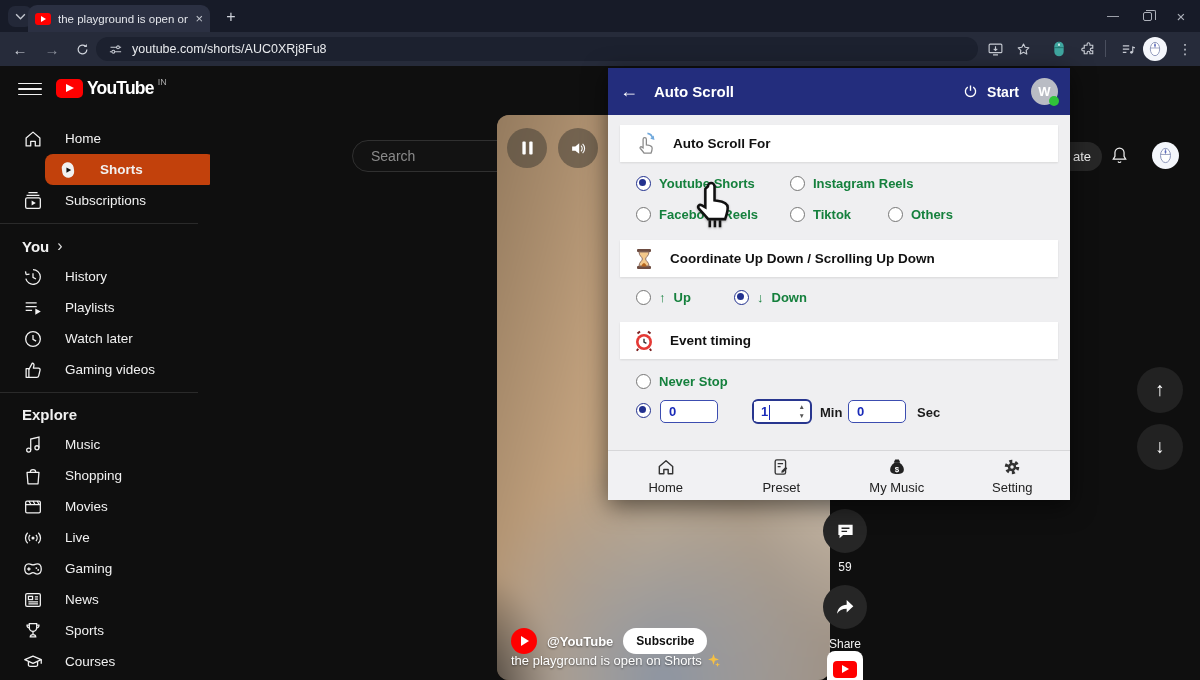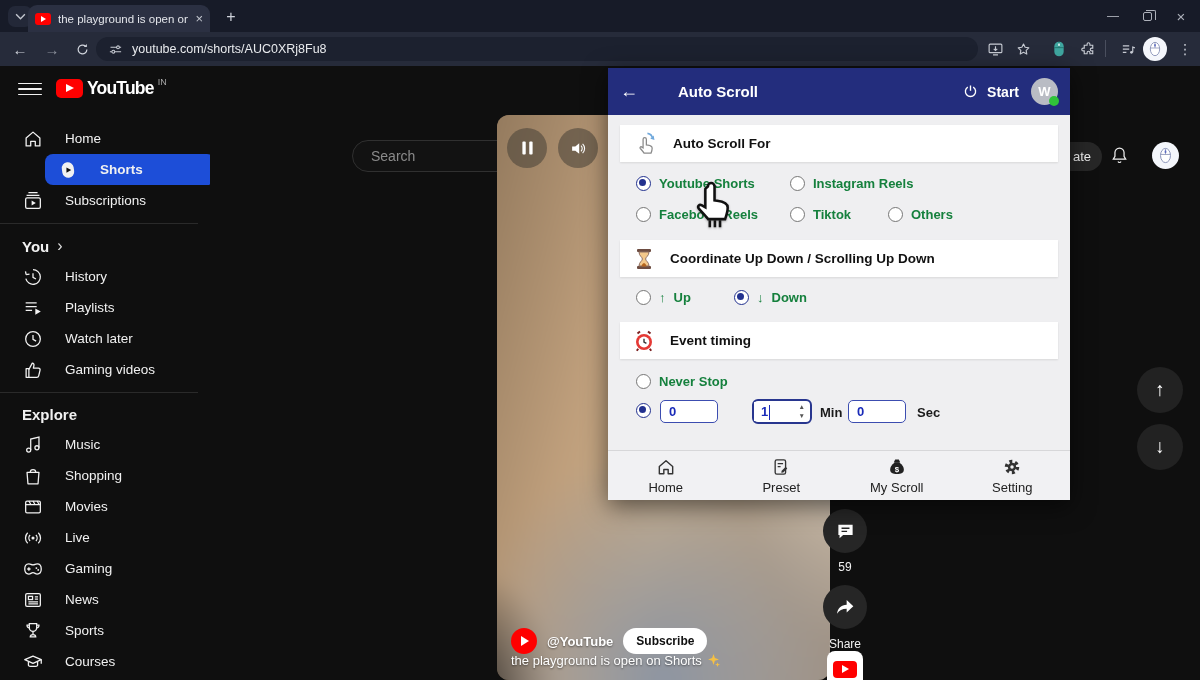--- a/index.html
+++ b/index.html
@@ -41,21 +41,21 @@
   .yt-region { color:#aaa; font-size:9px; margin-top:0; }
   .search-pill { position:absolute; left:352px; top:74px; width:430px; height:32px; border:1px solid #303030; background:#121212; border-radius:17px; display:flex; align-items:center; padding:0 18px; }
   .search-ph { color:#8a8a8a; font-size:14px; }
   .create-pill { position:absolute; left:1050px; top:76px; width:52px; height:29px; background:#272727; border-radius:15px; display:flex; align-items:center; justify-content:flex-end; padding-right:11px; color:#f1f1f1; font-size:13px; }
   .bell { position:absolute; left:1109px; top:79px; }
   .yt-avatar { position:absolute; left:1152px; top:76px; width:27px; height:27px; border-radius:50%; background:#f4f6fb; display:flex; align-items:center; justify-content:center; overflow:hidden; }
 
   
   .sidebar { position:absolute; left:0; top:112px; width:210px; bottom:0; padding-top:11px; overflow:hidden; }
   .srow { width:170px; height:31px; margin-left:10px; border-radius:8px; display:flex; align-items:center; gap:21px; padding-left:12px; color:#f1f1f1; font-size:13.5px; }
-  .srow.active { background:#1d4ed8; font-weight:bold;margin-left:45px; }
+  .srow.active { background:#c2410c; font-weight:bold;margin-left:45px; }
   .sdivider { border-top:1px solid #2a2a2a; margin:7px 12px 7px 0; }
   .shead { padding:6px 16px 6px 22px; color:#f1f1f1; font-size:15px; font-weight:bold; display:flex; align-items:center; gap:8px; }
   .shead .chev { font-weight:normal; color:#e0e0e0; font-size:16px; }
   .sic { width:22px; height:22px; flex:none; }
 
   
   .video { position:absolute; left:497px; top:115px; width:333px; height:565px; border-radius:12px; overflow:hidden; background:#6b5a45; }
   .vbg { position:absolute; inset:-30px; filter:blur(9px);
     background:
       radial-gradient(150px 130px at 63% 10%, #4a3420 0%, rgba(74,52,32,0) 70%),
@@ -78,21 +78,21 @@
   .rail-btn { position:absolute; width:44px; height:44px; border-radius:50%; background:#262626; display:flex; align-items:center; justify-content:center; }
   .rail-label { position:absolute; width:70px; text-align:center; color:#f1f1f1; font-size:12px; }
   .mini-thumb { position:absolute; left:827px; top:651px; width:36px; height:36px; background:#fff; border-radius:8px; display:flex; align-items:center; justify-content:center; }
   .mini-red { width:24px; height:17px; background:#f00; border-radius:4px; position:relative; }
   .mini-red::after { content:""; position:absolute; left:9px; top:4.5px; border-left:7px solid #fff; border-top:4px solid transparent; border-bottom:4px solid transparent; }
   .snav { position:absolute; width:46px; height:46px; border-radius:50%; background:#222; color:#fff; font-size:19px; display:flex; align-items:center; justify-content:center; }
 
   
   .panel { position:absolute; left:608px; top:68px; width:462px; height:432px; background:#efeff1; box-shadow:0 6px 24px rgba(0,0,0,.55); border-radius:0 0 4px 4px; }
   .p-header { position:absolute; left:0; top:0; width:462px; height:47px; background:#232d7d; display:flex; align-items:center; padding:0 12px; }
-  .p-title { color:#fff; font-size:15px; font-weight:bold; margin-left:40px; }
+  .p-title { color:#fff; font-size:15px; font-weight:bold; margin-left:16px; }
   .p-start { margin-left:auto; display:flex; align-items:center; gap:8px; color:#fff; font-size:14px; font-weight:bold; }
   .p-avatar { width:27px; height:27px; border-radius:50%; background:#b9bcc4; color:#fff; font-weight:bold; font-size:13px; display:flex; align-items:center; justify-content:center; margin-left:12px; position:relative; }
   .p-avatar .dot { position:absolute; right:-1px; bottom:-1px; width:10px; height:10px; border-radius:50%; background:#30c33a; }
   .p-card { position:absolute; left:12px; width:438px; height:37px; background:#fff; box-shadow:0 1px 2px rgba(0,0,0,.10); display:flex; align-items:center; gap:14px; padding:0 12px; }
   .p-card-title { font-size:13.5px; font-weight:bold; color:#111; }
   .radio { width:15px; height:15px; border-radius:50%; border:1.6px solid #767676; background:#fff; flex:none; position:relative; }
   .radio.sel { border-color:#22318f; }
   .radio.sel::after { content:""; position:absolute; left:2.2px; top:2.2px; width:7.2px; height:7.2px; border-radius:50%; background:#22318f; }
   .opt { position:absolute; display:flex; align-items:flex-end; gap:8px; font-size:13px; font-weight:bold; color:#15803d; }
   .tin { width:58px; height:23px; border:1.6px solid #3c4db0; border-radius:5px; background:#fff; color:#1a2bb8; font-weight:bold; font-size:13px; padding:0 0 0 8px; font-family:"Liberation Sans",sans-serif; outline:none; }
@@ -540,21 +540,21 @@
             <path d="M12.8 16.6 l4.8-4.8 1.9 1.9-4.8 4.8-2.4.5z" fill="#333"></path>
           </svg>
         <span>Preset</span>
       </div>
       <div class="p-nav-item">
         <svg width="20" height="20" viewBox="0 0 24 24">
             <path d="M9.8 3 h4.4 l1.6 3.2 c-1.2.9-6.4.9-7.6 0z" fill="#222"></path>
             <path d="M9.3 6.5 C5.4 9.2 3.8 12 3.8 15.3 c0 3.6 3.2 5.2 8.2 5.2 s8.2-1.6 8.2-5.2 c0-3.3-1.6-6.1-5.5-8.8z" fill="#222"></path>
             <text x="12" y="17.5" font-size="9.5" fill="#fff" text-anchor="middle" font-weight="bold" font-family="Liberation Sans, sans-serif">$</text>
           </svg>
-        <span>My Scroll</span>
+        <span>My Music</span>
       </div>
       <div class="p-nav-item">
         <svg width="20" height="20" viewBox="0 0 24 24">
             <circle cx="12" cy="12" r="6.5" fill="none" stroke="#333" stroke-width="4.4" stroke-dasharray="3.4 3.3"></circle>
             <circle cx="12" cy="12" r="5" fill="#333"></circle>
             <circle cx="12" cy="12" r="2.1" fill="#f1f1f3"></circle>
           </svg>
         <span>Setting</span>
       </div>
     </div>

